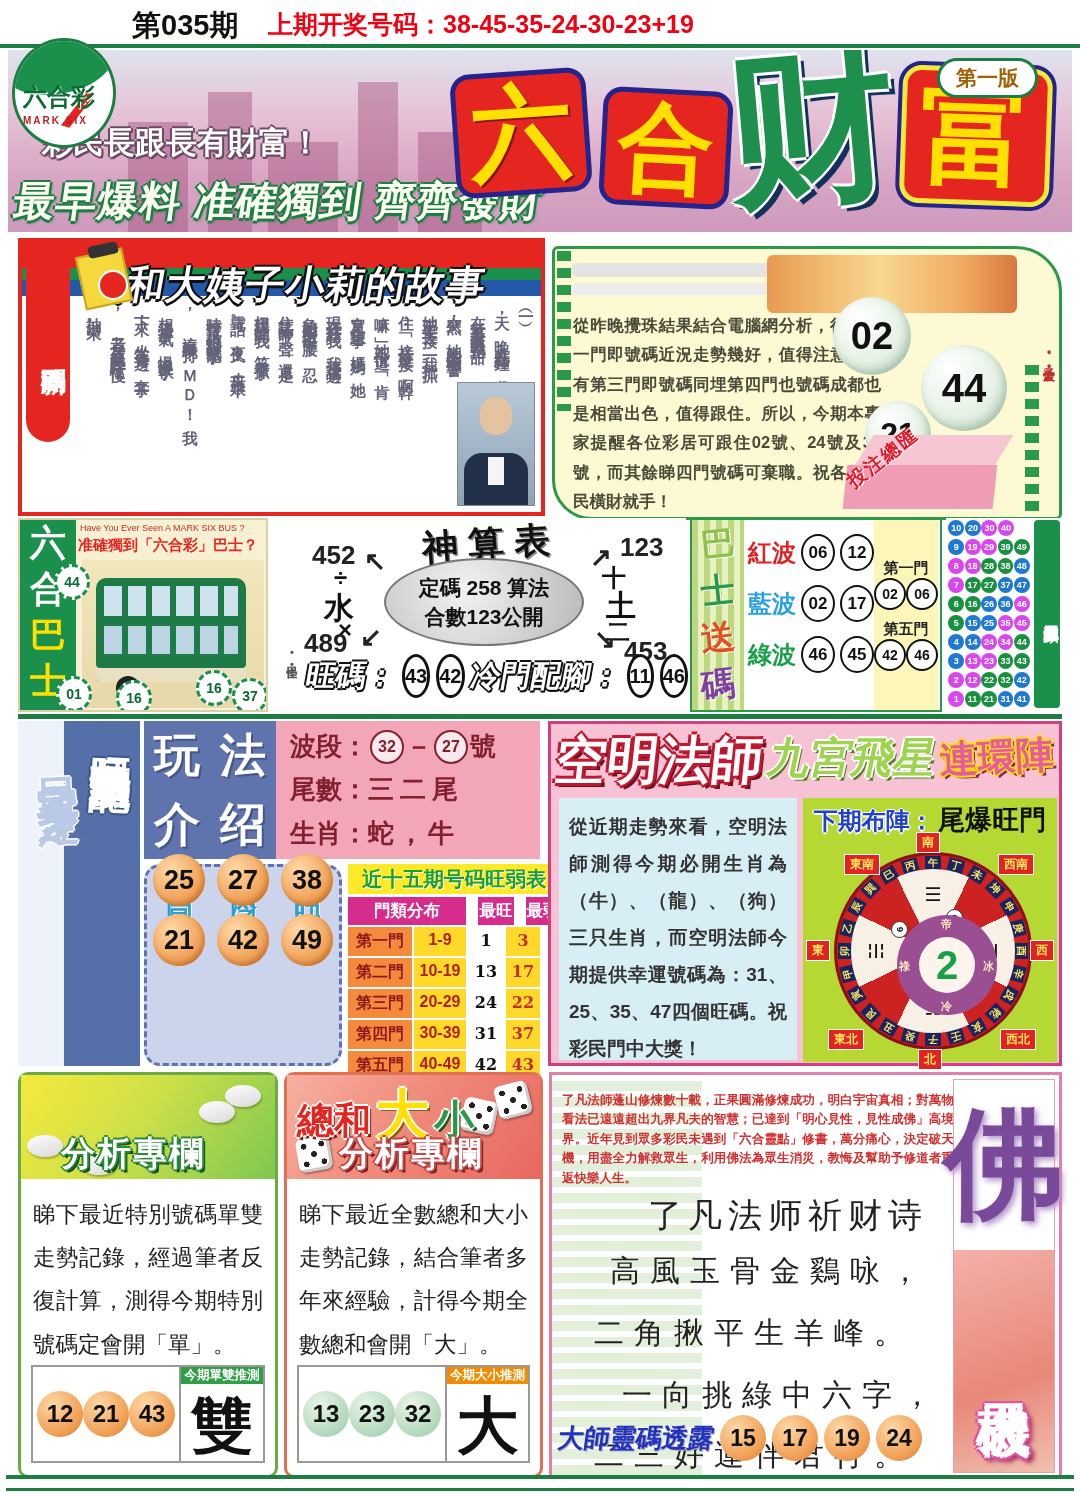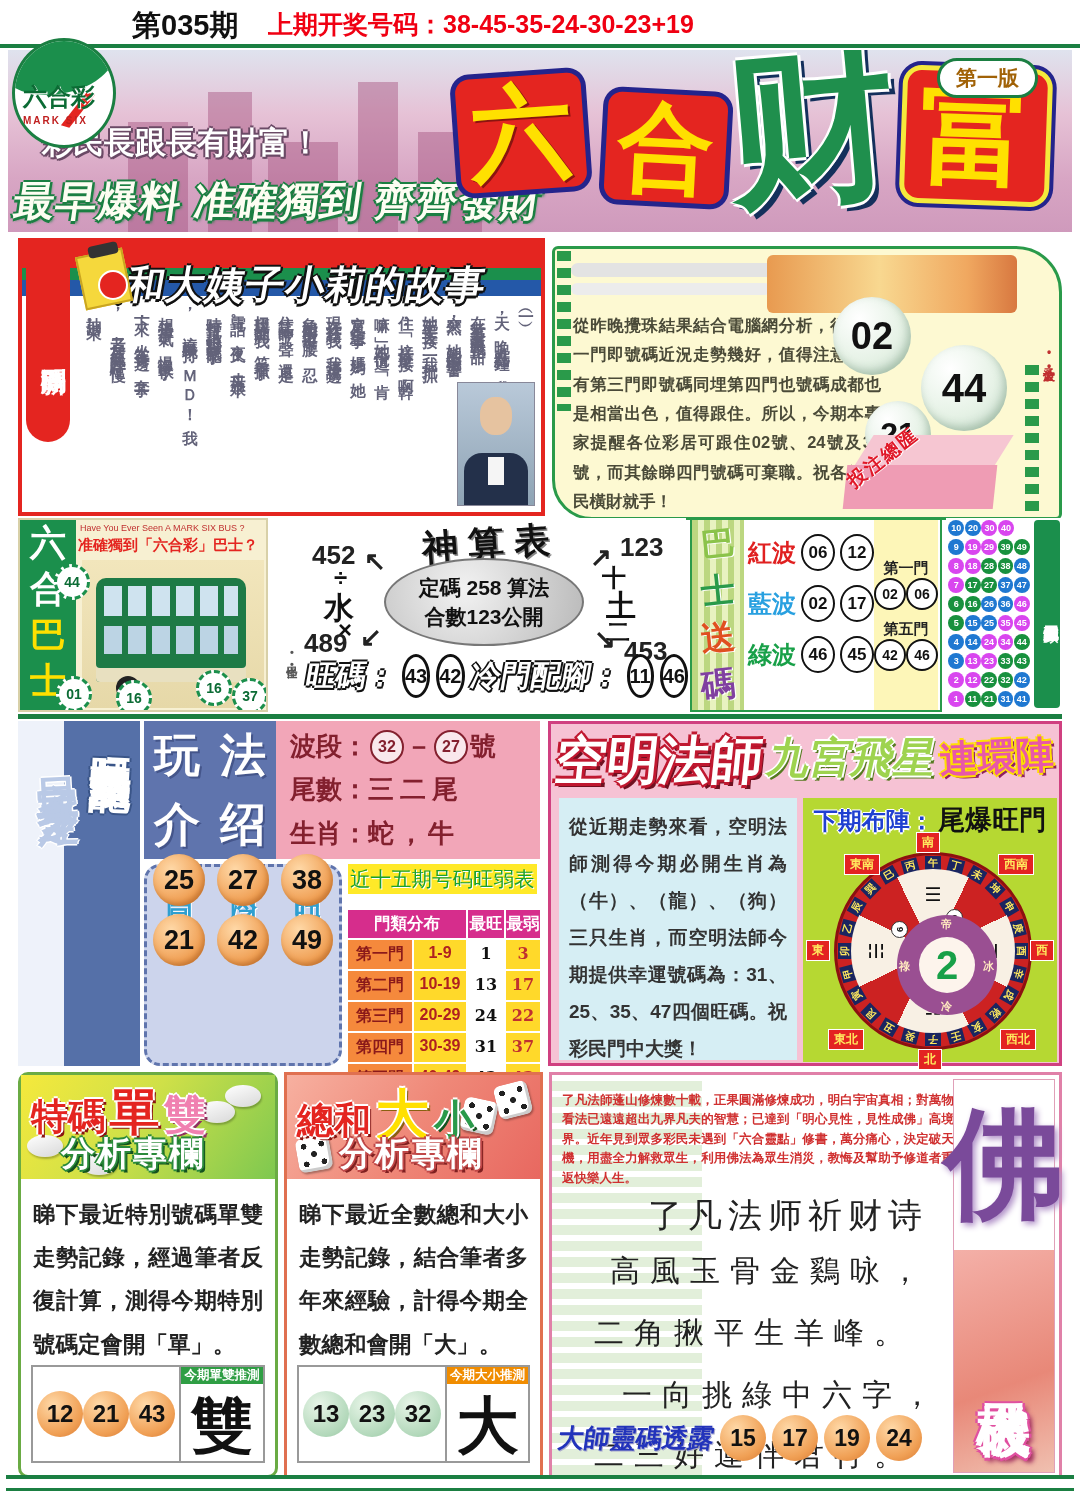--- a/index.html
+++ b/index.html
@@ -199,23 +199,23 @@
   .dh{font-size:27px;font-weight:bold;color:#2f9fd0;text-align:center;line-height:1.15;
         text-shadow:1px 1px #fff}
   .drow{display:flex;justify-content:space-around;margin-top:8px}
   .ball-or{width:52px;height:52px;border-radius:50%;display:flex;align-items:center;justify-content:center;
         font-size:27px;font-weight:bold;color:#111;
         background:radial-gradient(circle at 35% 30%,#ffd9a8,#f0a055 65%,#d87830);
         box-shadow:inset -2px -3px 5px rgba(150,80,20,.4)}
 
   
   #strength{position:absolute;left:348px;top:864px;width:192px;height:202px}
-  #sttitle{font-size:20.5px;font-weight:normal;color:#18a030;background:#ffe928;display:inline-block;
-        padding:1px 2px;white-space:nowrap;text-shadow:1px 1px #fff}
-  .sthead{display:grid;grid-template-columns:118px 36px 34px;gap:2px;margin-top:16px}
+  #sttitle{font-size:20.5px;font-weight:bold;color:#18a030;background:#ffe928;display:inline-block;
+        padding:1px 14px;white-space:nowrap;text-shadow:1px 1px #fff}
+  .sthead{display:grid;grid-template-columns:118px 36px 34px;gap:12px;margin-top:3px}
   .sthead div{background:#d62d8c;color:#fff;font-size:16.5px;font-weight:bold;text-align:center;padding:3px 0}
   .srow{display:grid;grid-template-columns:64px 52px 36px 34px;gap:2px;margin-top:2px}
   .srow div{font-size:16px;font-weight:bold;text-align:center;padding:4px 0}
   .sd{background:#f5893c;color:#8b1a1a}
   .sr{background:#ffd92a;color:#b02020}
   .ss{background:#fff;color:#111;font-family:"DejaVu Serif",serif}
   .sw{background:#ffd92a;color:#c03030;font-family:"DejaVu Serif",serif}
 
   
   #master{position:absolute;left:548px;top:721px;width:514px;height:345px;background:#f6c2d4;
@@ -248,21 +248,21 @@
   #iring{position:absolute;left:60px;top:60px;width:100px;height:100px;border-radius:50%;background:#9a4f92}
   .ichar{position:absolute;font-size:11px;color:#ffe9c0;font-weight:bold}
   #hub{position:absolute;left:82px;top:82px;width:56px;height:56px;border-radius:50%;background:#fdf4ec;
         display:flex;align-items:center;justify-content:center;font-size:40px;font-weight:bold;color:#18a048}
   .dtag{position:absolute;background:#e32222;border:1px solid #fff;color:#ffe95e;font-size:12px;
         font-weight:bold;padding:1px 5px;white-space:nowrap;z-index:2}
 
   
   .panel{position:absolute;top:1072px;height:406px;box-sizing:border-box;background:#fff}
   #poe{left:18px;width:260px;border:3px solid #6aab44;border-radius:10px}
-  #psum{left:284px;width:259px;border:3px solid #e07050;border-radius:0}
+  #psum{left:284px;width:259px;border:3px solid #e07050;border-radius:10px}
   .phead{position:relative;height:104px;overflow:hidden}
   #poe .phead{background:linear-gradient(125deg,#f5e93c 0%,#cfe048 45%,#7ec850 100%)}
   #psum .phead{background:linear-gradient(125deg,#f7b0a0 0%,#ef8878 50%,#e86860 100%)}
   .ph-line1{position:absolute;left:10px;top:4px;white-space:nowrap}
   .ph-line2{position:absolute;left:40px;top:56px;white-space:nowrap}
   .phA{font-size:37px;font-weight:bold;color:#e42520;
         text-shadow:2px 0 #fff,-2px 0 #fff,0 2px #fff,0 -2px #fff,3px 3px #8a1410}
   .phB{font-size:50px;font-weight:bold;color:#e42520;
         text-shadow:2px 0 #fff,-2px 0 #fff,0 2px #fff,0 -2px #fff,3px 3px #8a1410}
   .phC{font-size:42px;font-weight:bold;color:#f080b0;
@@ -276,21 +276,21 @@
   #psum .phD{text-shadow:2px 0 #c04848,-2px 0 #c04848,0 2px #c04848,0 -2px #c04848,3px 3px #802020}
   .pill{position:absolute;width:36px;height:22px;border-radius:50%;
         background:linear-gradient(160deg,#fff,#d8d8d8);box-shadow:1px 2px 2px rgba(0,0,0,.25)}
   .die{position:absolute;width:34px;height:34px;background:#fff;border-radius:7px;
         box-shadow:inset -3px -3px 0 #ccc,1px 2px 2px rgba(0,0,0,.3);
         background-image:radial-gradient(circle 3px at 8px 8px,#222 95%,transparent),
           radial-gradient(circle 3px at 26px 8px,#222 95%,transparent),
           radial-gradient(circle 3px at 17px 17px,#222 95%,transparent),
           radial-gradient(circle 3px at 8px 26px,#222 95%,transparent),
           radial-gradient(circle 3px at 26px 26px,#222 95%,transparent)}
-  .pbody{margin:14px 12px 0 12px;font-size:22.5px;font-weight:bold;line-height:1.92;color:#222;text-align:justify}
+  .pbody{margin:14px 12px 0 12px;font-size:22.5px;font-weight:normal;line-height:1.92;color:#222;text-align:justify}
   .predict{position:absolute;left:10px;bottom:12px;right:10px;height:94px;border:2px solid #999;display:flex}
   .predict .balls{flex:1;display:flex;align-items:center;justify-content:space-around;padding:0 4px}
   .ball-oe{width:46px;height:46px;border-radius:50%;display:flex;align-items:center;justify-content:center;
         font-size:24px;font-weight:bold;color:#111;
         background:radial-gradient(circle at 35% 30%,#ffd9a8,#f0a055 65%,#d87830)}
   .ball-sum{width:46px;height:46px;border-radius:50%;display:flex;align-items:center;justify-content:center;
         font-size:24px;font-weight:bold;color:#111;
         background:radial-gradient(circle at 35% 30%,#e8f5e8,#b2d8ba 70%,#98c4a2)}
   .predict .pright{width:104px;border-left:2px solid #999;display:flex;flex-direction:column}
   .plabel{height:24px;font-size:12.5px;font-weight:bold;color:#fff;display:flex;align-items:center;justify-content:center}
@@ -810,25 +810,20 @@
       </div>
     </div>
   </div>
 
   <div class="panel" id="poe">
     <div class="phead">
       <div class="pill" style="right:14px;top:10px"></div>
       <div class="pill" style="right:40px;top:26px"></div>
       <div class="pill" style="left:6px;top:60px"></div>
       <div class="pill" style="left:60px;top:78px"></div>
-      <div class="ph-line1">
-        <span class="phA">特碼</span>
-        <span class="phB">單</span>
-        <span class="phC">雙</span>
-      </div>
       <div class="ph-line2"><span class="phD">分析專欄</span></div>
     </div>
     <div class="pbody">睇下最近特別號碼單雙走勢記錄，經過筆者反復計算，測得今期特別號碼定會開「單」。</div>
     <div class="predict">
       <div class="balls">
         <span class="ball-oe">12</span>
           <span class="ball-oe">21</span>
           <span class="ball-oe">43</span>
       </div>
       <div class="pright">

